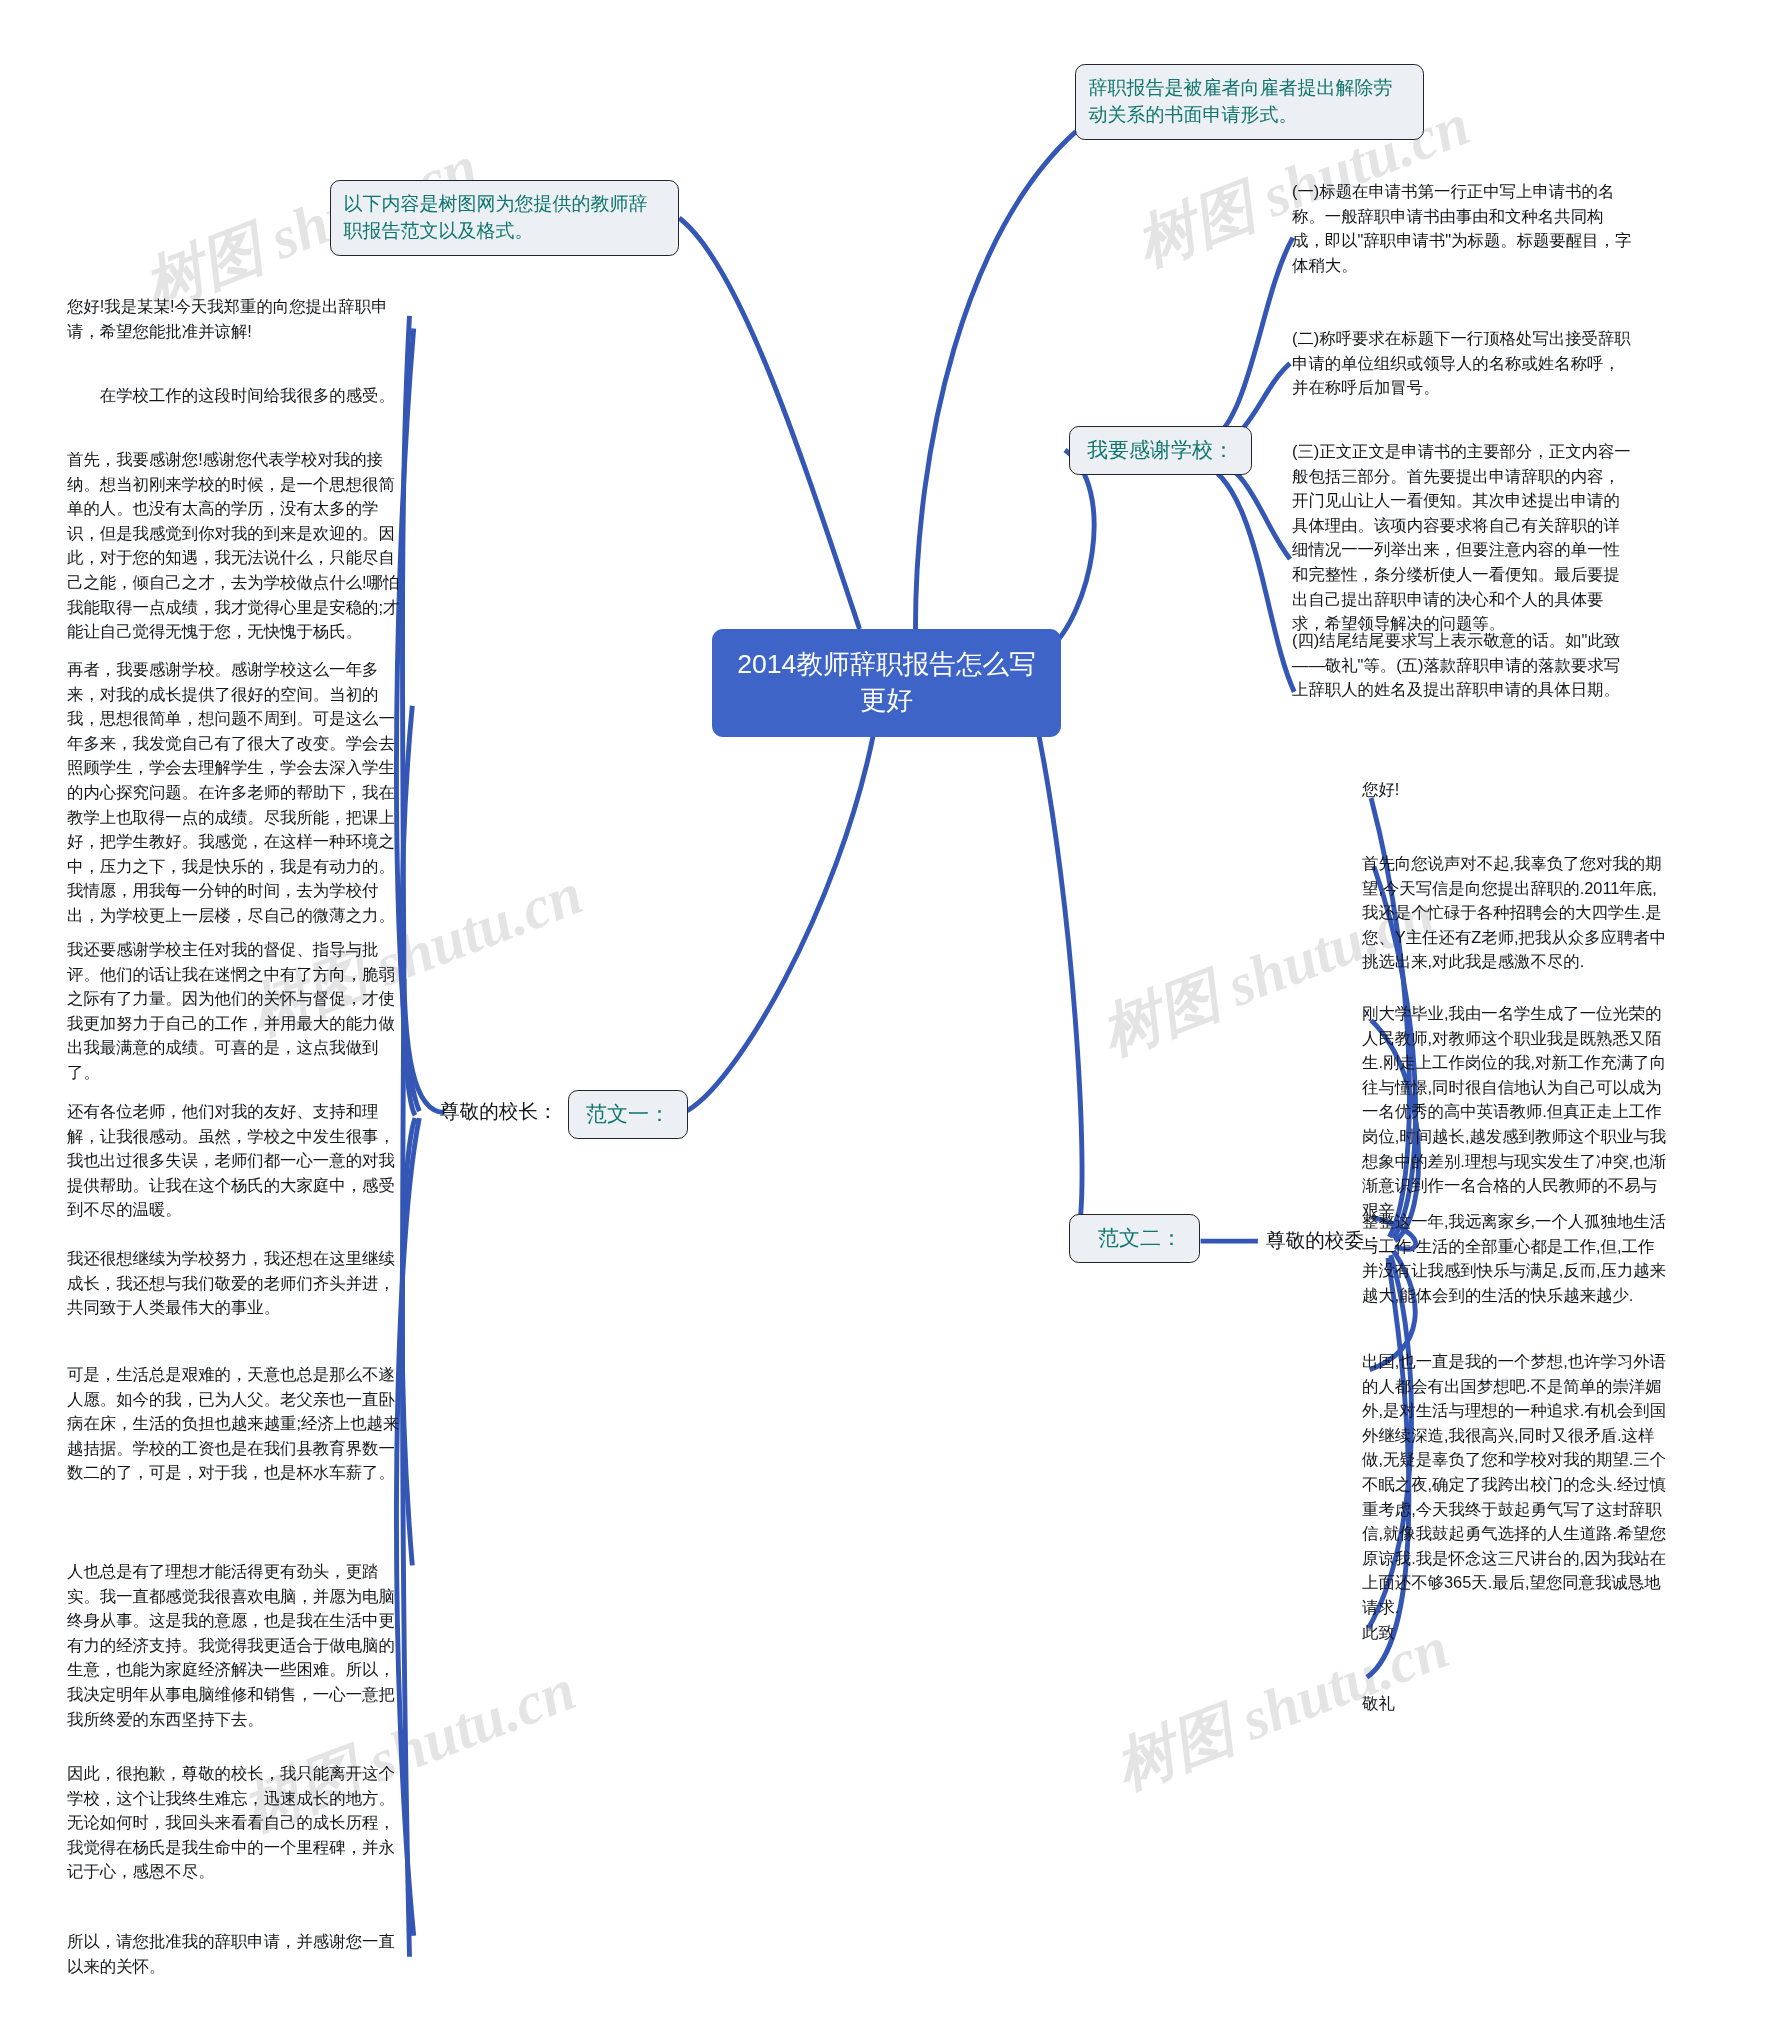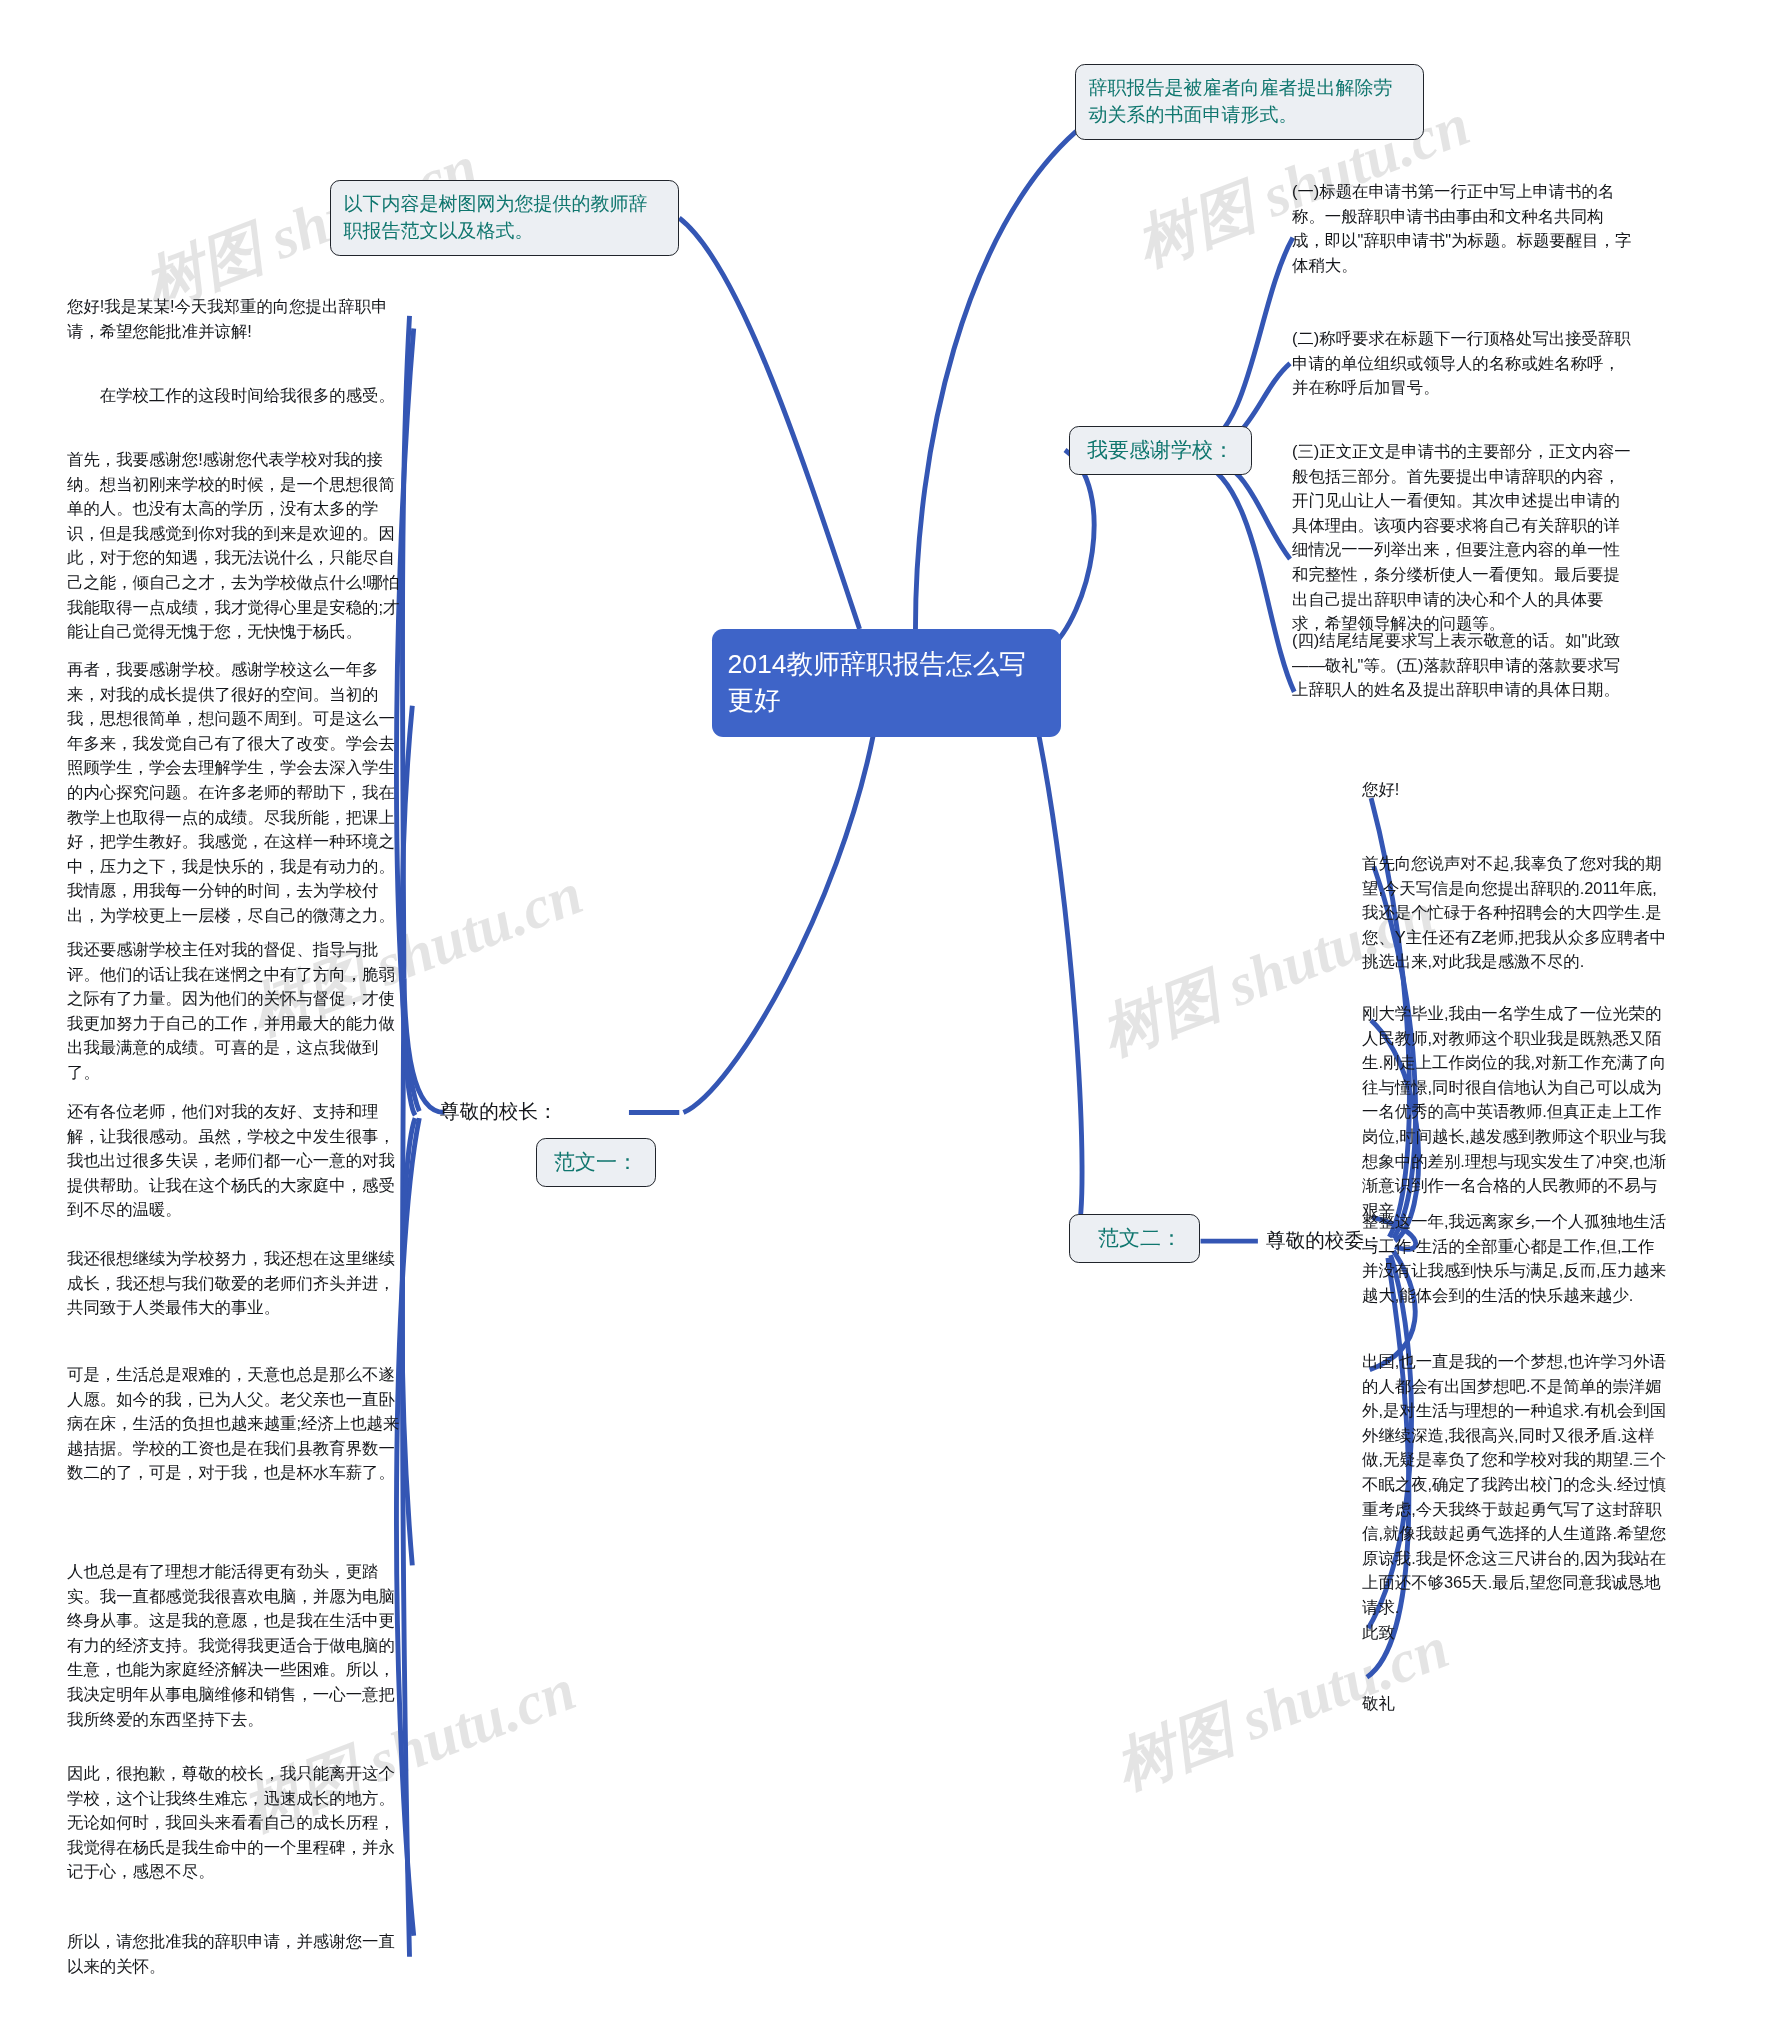--- a/index.html
+++ b/index.html
@@ -34,21 +34,21 @@
     line-height:1.42;
     box-sizing:border-box;
   }
   .box.center{
     background:#3e64c8;
     border:none;
     border-radius:11.2px;
     color:#ffffff;
     font-size:26.6px;
     line-height:1.35;
-    text-align:left;
+    text-align:center;
     padding:18px 15.4px;
     box-shadow:none;
   }
   .box.small{font-size:21px;padding:8.4px 17px;white-space:nowrap;}
 
   
   .txt{
     color:#14161a;
     font-size:16.4px;
     line-height:1.5;
@@ -132,21 +132,21 @@
   <div class="node txt" style="left:1292px;top:326px;width:344px;">
     <span>(二)称呼要求在标题下一行顶格处写出接受辞职申请的单位组织或领导人的名称或姓名称呼，并在称呼后加冒号。</span>
   </div>
   <div class="node txt" style="left:1292px;top:439px;width:344px;">
     <span>(三)正文正文是申请书的主要部分，正文内容一般包括三部分。首先要提出申请辞职的内容，开门见山让人一看便知。其次申述提出申请的具体理由。该项内容要求将自己有关辞职的详细情况一一列举出来，但要注意内容的单一性和完整性，条分缕析使人一看便知。最后要提出自己提出辞职申请的决心和个人的具体要求，希望领导解决的问题等。</span>
   </div>
   <div class="node txt" style="left:1292px;top:628px;width:344px;">
     <span>(四)结尾结尾要求写上表示敬意的话。如"此致——敬礼"等。(五)落款辞职申请的落款要求写上辞职人的姓名及提出辞职申请的具体日期。</span>
   </div>
 
-  <div class="node box small" style="left:536px;top:1090px;margin-top:48px;">
+  <div class="node box small" style="left:568px;top:1090px;">
     <span>范文一：</span>
   </div>
 
   <div class="node txt lbl" style="left:440px;top:1097px;">
     <span>尊敬的校长：</span>
   </div>
 
   <div class="node txt" style="left:67px;top:294px;width:335px;">
     <span>您好!我是某某!今天我郑重的向您提出辞职申请，希望您能批准并谅解!</span>
   </div>

